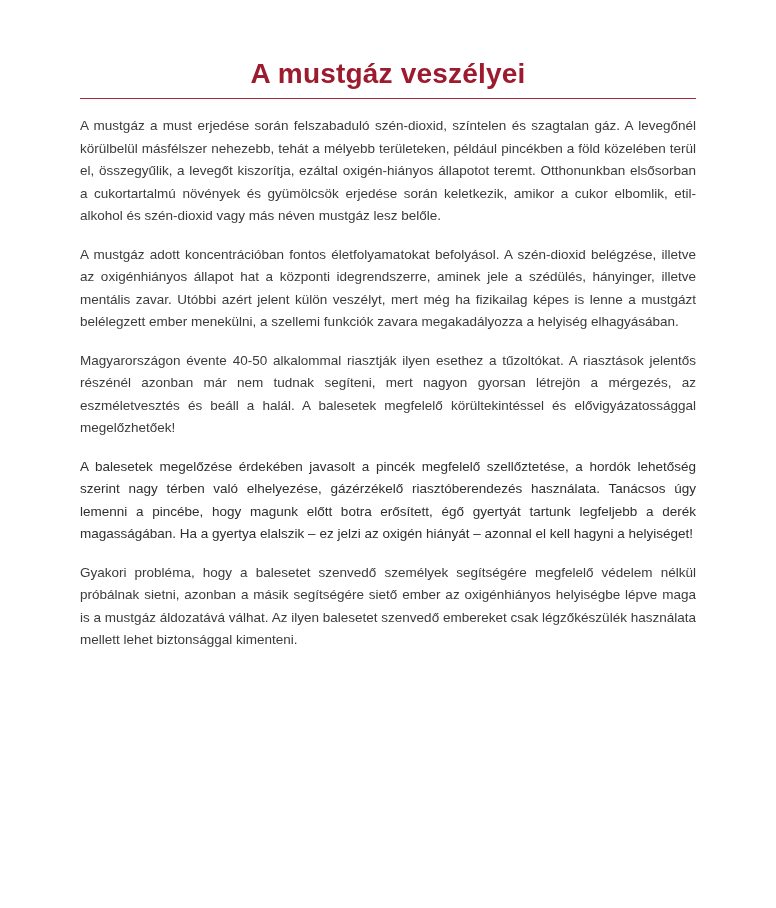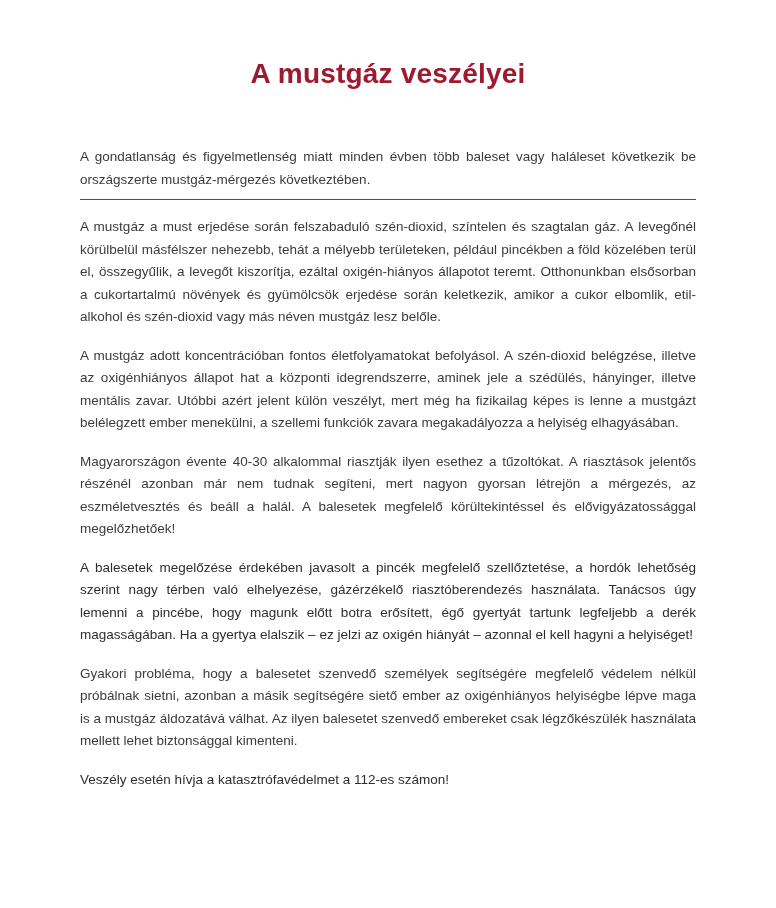--- a/index.html
+++ b/index.html
@@ -56,29 +56,27 @@
     border-top:1.5px solid var(--rule-color);
   }
 </style>
 </head>
 <body>
 
 <div class="page">
 
   <h1 class="doc-title">A mustgáz veszélyei</h1>
 
-  <p class="para lead">A gondatlanság és figyelmetlenség miatt minden évben több baleset vagy haláleset következik be országszerte mustgáz-mérgezés következtében.</p>
 
   <div class="rule"></div>
 
   <p class="para">A mustgáz a must erjedése során felszabaduló szén-dioxid, színtelen és szagtalan gáz. A levegőnél körülbelül másfélszer nehezebb, tehát a mélyebb területeken, például pincékben a föld közelében terül el, összegyűlik, a levegőt kiszorítja, ezáltal oxigén-hiányos állapotot teremt. Otthonunkban elsősorban a cukortartalmú növények és gyümölcsök erjedése során keletkezik, amikor a cukor elbomlik, etil-alkohol és szén-dioxid vagy más néven mustgáz lesz belőle.</p>
 
   <p class="para">A mustgáz adott koncentrációban fontos életfolyamatokat befolyásol. A szén-dioxid belégzése, illetve az oxigénhiányos állapot hat a központi idegrendszerre, aminek jele a szédülés, hányinger, illetve mentális zavar. Utóbbi azért jelent külön veszélyt, mert még ha fizikailag képes is lenne a mustgázt belélegzett ember menekülni, a szellemi funkciók zavara megakadályozza a helyiség elhagyásában.</p>
 
-  <p class="para">Magyarországon évente 40-30 alkalommal riasztják ilyen esethez a tűzoltókat. A riasztások jelentős részénél azonban már nem tudnak segíteni, mert nagyon gyorsan létrejön a mérgezés, az eszméletvesztés és beáll a halál. A balesetek megfelelő körültekintéssel és elővigyázatossággal megelőzhetőek!</p>
+  <p class="para">Magyarországon évente 40-50 alkalommal riasztják ilyen esethez a tűzoltókat. A riasztások jelentős részénél azonban már nem tudnak segíteni, mert nagyon gyorsan létrejön a mérgezés, az eszméletvesztés és beáll a halál. A balesetek megfelelő körültekintéssel és elővigyázatossággal megelőzhetőek!</p>
 
   <p class="para bold">A balesetek megelőzése érdekében javasolt a pincék megfelelő szellőztetése, a hordók lehetőség szerint nagy térben való elhelyezése, gázérzékelő riasztóberendezés használata. Tanácsos úgy lemenni a pincébe, hogy magunk előtt botra erősített, égő gyertyát tartunk legfeljebb a derék magasságában. Ha a gyertya elalszik – ez jelzi az oxigén hiányát – azonnal el kell hagyni a helyiséget!</p>
 
   <p class="para">Gyakori probléma, hogy a balesetet szenvedő személyek segítségére megfelelő védelem nélkül próbálnak sietni, azonban a másik segítségére siető ember az oxigénhiányos helyiségbe lépve maga is a mustgáz áldozatává válhat. Az ilyen balesetet szenvedő embereket csak légzőkészülék használata mellett lehet biztonsággal kimenteni.</p>
 
-  <p class="para closing bold">Veszély esetén hívja a katasztrófavédelmet a 112-es számon!</p>
 
 </div>
 
 </body></html>

